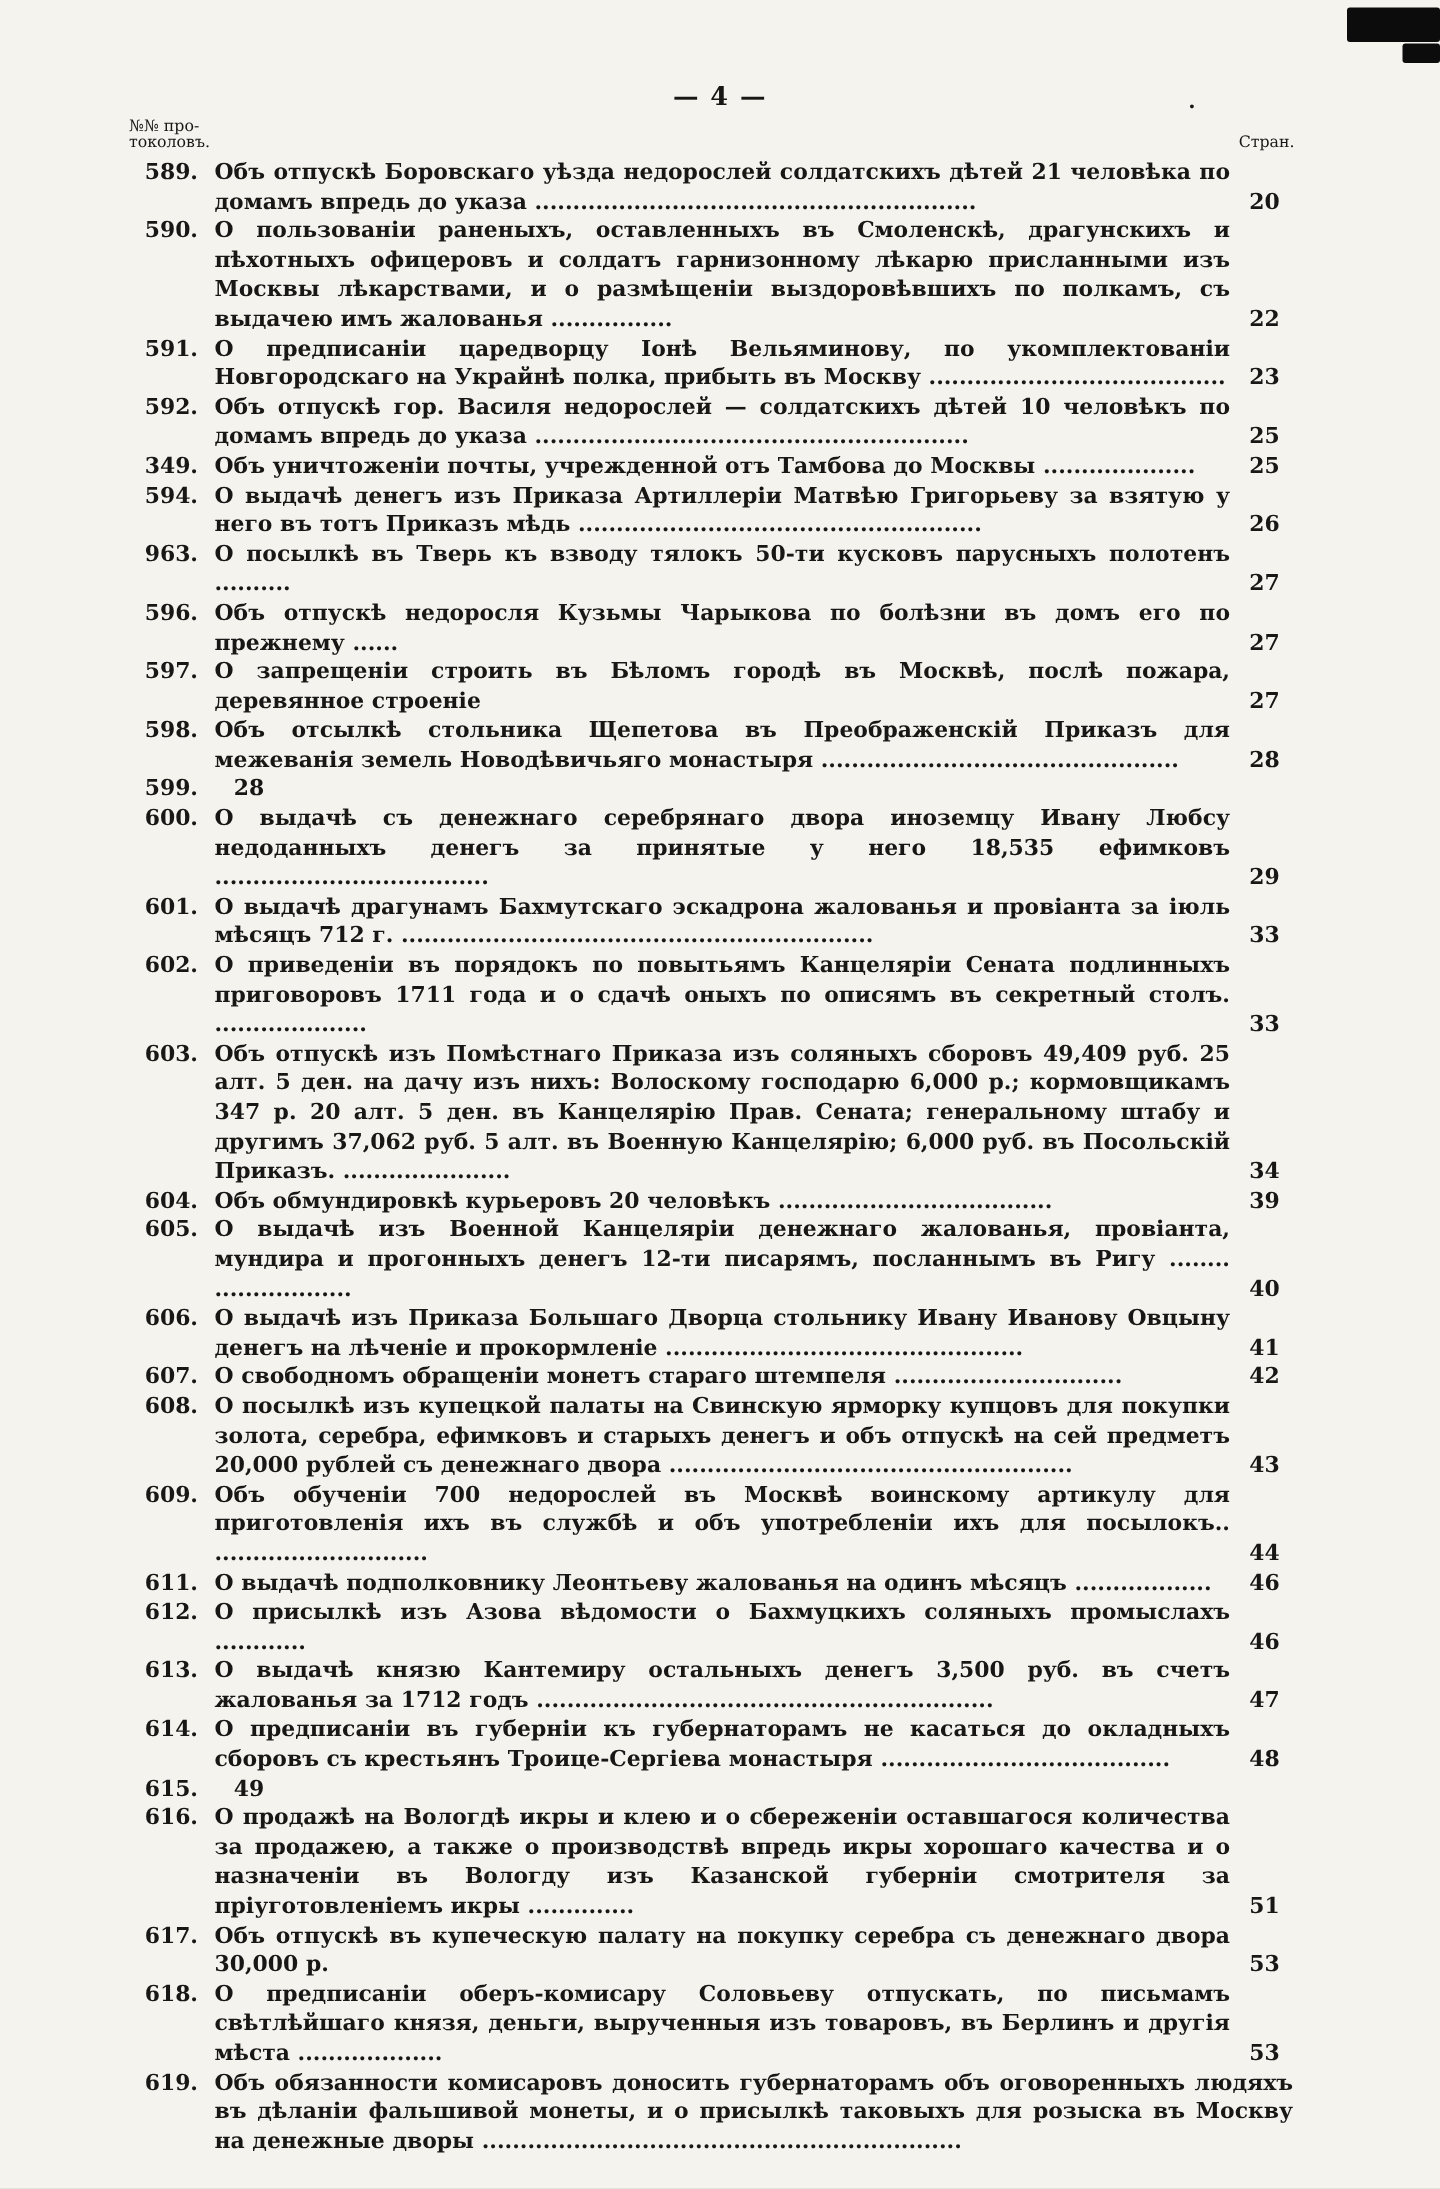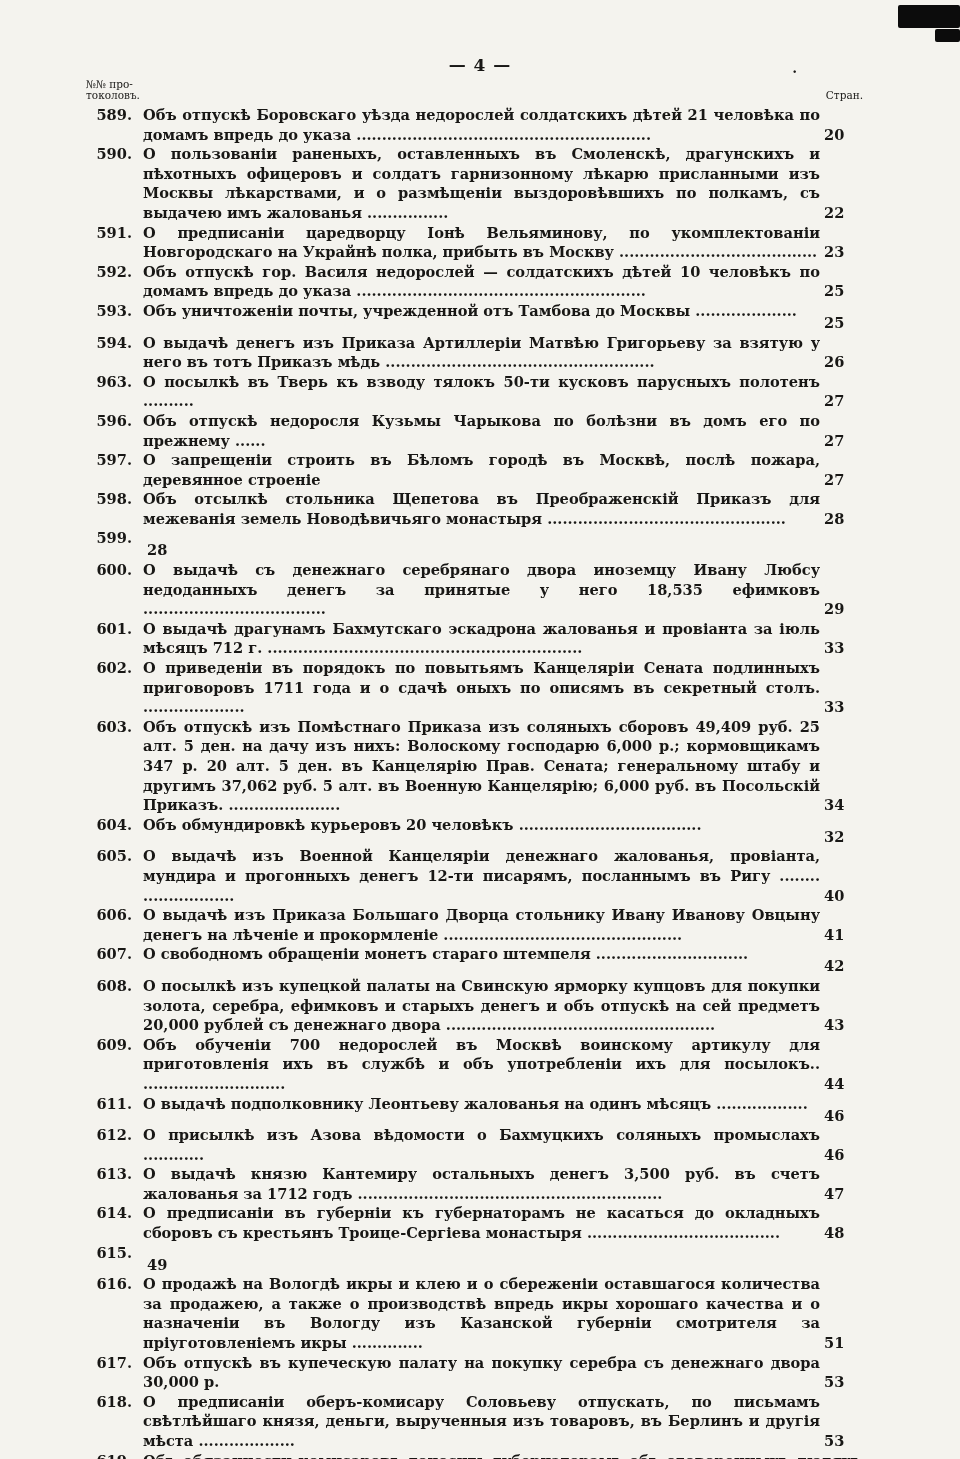--- a/index.html
+++ b/index.html
@@ -56,25 +56,24 @@
     white-space: nowrap;
   }
   .entry .text {
     flex: 1 1 auto;
     text-align: justify;
     word-break: normal;
     overflow-wrap: break-word;
   }
   .entry .pg {
     flex: 0 0 38px;
-    text-align: left;
+    text-align: center;
     align-self: flex-end;
     padding-left: 4px;
     white-space: nowrap;
-    margin-top: 12px;
   }
 </style>
 </head>
 <body>
 
 <div class="page">
 
   <div class="scan-artifact a1"></div>
   <div class="scan-artifact a2"></div>
 
@@ -106,21 +105,21 @@
         <div class="num">591.</div>
         <div class="text">О предписаніи царедворцу Іонѣ Вельяминову, по укомплектованіи Новгородскаго на Украйнѣ полка, прибыть въ Москву .......................................</div>
         <div class="pg">23</div>
       </div>
       <div class="entry">
         <div class="num">592.</div>
         <div class="text">Объ отпускѣ гор. Василя недорослей — солдатскихъ дѣтей 10 человѣкъ по домамъ впредь до указа .........................................................</div>
         <div class="pg">25</div>
       </div>
       <div class="entry">
-        <div class="num">593.</div>
+        <div class="num">349.</div>
         <div class="text">Объ уничтоженіи почты, учрежденной отъ Тамбова до Москвы ....................</div>
         <div class="pg">25</div>
       </div>
       <div class="entry">
         <div class="num">594.</div>
         <div class="text">О выдачѣ денегъ изъ Приказа Артиллеріи Матвѣю Григорьеву за взятую у него въ тотъ Приказъ мѣдь .....................................................</div>
         <div class="pg">26</div>
       </div>
       <div class="entry">
         <div class="num">963.</div>
@@ -162,21 +161,21 @@
         <div class="pg">33</div>
       </div>
       <div class="entry">
         <div class="num">603.</div>
         <div class="text">Объ отпускѣ изъ Помѣстнаго Приказа изъ соляныхъ сборовъ 49,409 руб. 25 алт. 5 ден. на дачу изъ нихъ: Волоскому господарю 6,000 р.; кормовщикамъ 347 р. 20 алт. 5 ден. въ Канцелярію Прав. Сената; генеральному штабу и другимъ 37,062 руб. 5 алт. въ Военную Канцелярію; 6,000 руб. въ Посольскій Приказъ. ......................</div>
         <div class="pg">34</div>
       </div>
       <div class="entry">
         <div class="num">604.</div>
         <div class="text">Объ обмундировкѣ курьеровъ 20 человѣкъ ....................................</div>
-        <div class="pg">32</div>
+        <div class="pg">39</div>
       </div>
       <div class="entry">
         <div class="num">605.</div>
         <div class="text">О выдачѣ изъ Военной Канцеляріи денежнаго жалованья, провіанта, мундира и прогонныхъ денегъ 12-ти писарямъ, посланнымъ въ Ригу ........ ..................</div>
         <div class="pg">40</div>
       </div>
       <div class="entry">
         <div class="num">606.</div>
         <div class="text">О выдачѣ изъ Приказа Большаго Дворца стольнику Ивану Иванову Овцыну денегъ на лѣченіе и прокормленіе ...............................................</div>
         <div class="pg">41</div>

